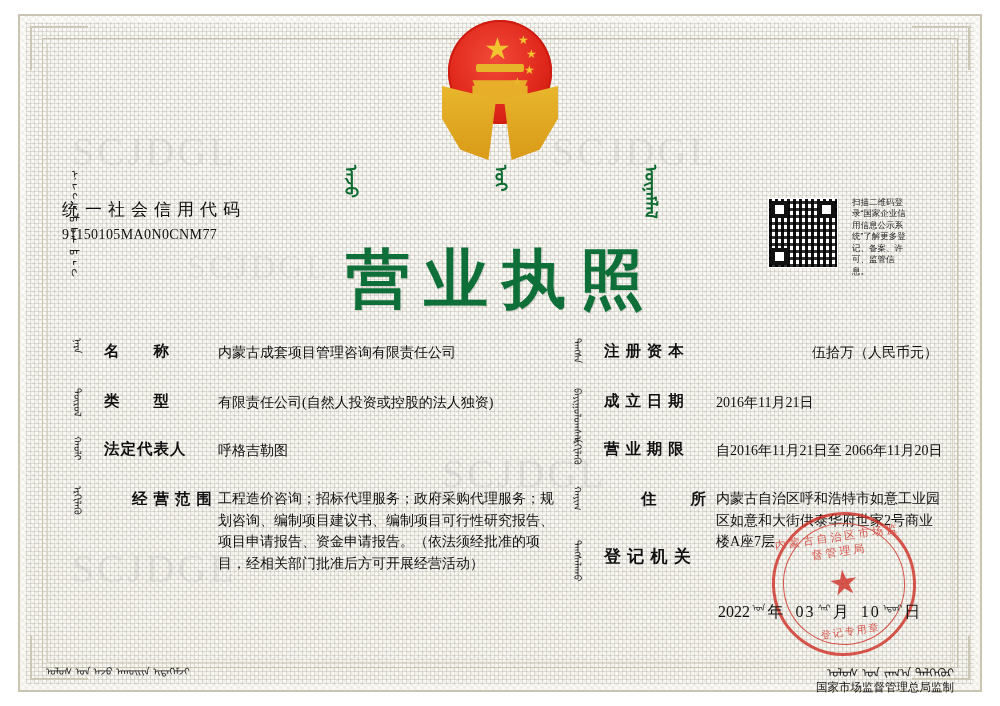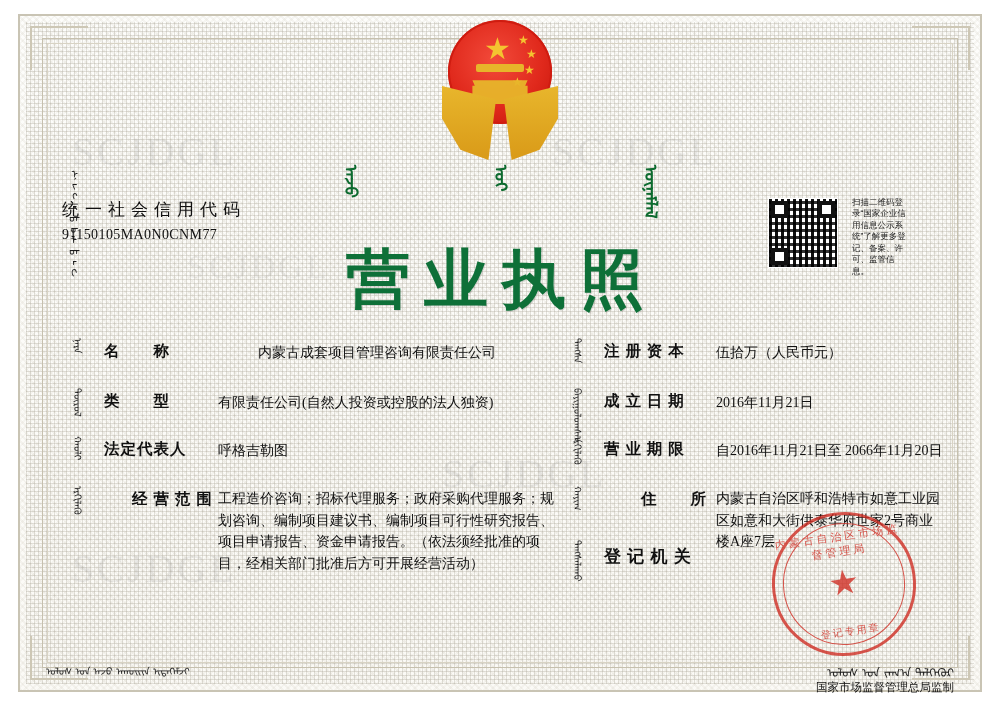--- a/index.html
+++ b/index.html
@@ -402,37 +402,37 @@
   <div class="mong-title title-mong-c">ᠦᠨᠡᠮᠯᠡᠯ</div>
   <div class="main-title">营业执照</div>
 
   <div class="qr">
       <div class="qr-eye3"></div>
     </div>
   <div class="qr-note">扫描二维码登录“国家企业信用信息公示系统”了解更多登记、备案、许可、监管信息。</div>
 
   <div class="field-mong lmong" style="top:338px;height:26px;">ᠨᠡᠷᠡ</div>
   <div class="field-label llabel" style="top:341px;">名　　称</div>
-  <div class="field-value lvalue" style="top:342px;margin-left:40px;">内蒙古成套项目管理咨询有限责任公司</div>
+  <div class="field-value lvalue" style="top:342px;">内蒙古成套项目管理咨询有限责任公司</div>
 
   <div class="field-mong lmong" style="top:388px;height:26px;">ᠲᠥᠷᠥᠯ</div>
   <div class="field-label llabel" style="top:391px;text-align:center;">类　　型</div>
   <div class="field-value lvalue" style="top:392px;">有限责任公司(自然人投资或控股的法人独资)</div>
 
   <div class="field-mong lmong" style="top:436px;height:26px;">ᠬᠠᠤᠯᠢ</div>
   <div class="field-label llabel" style="top:439px;">法定代表人</div>
   <div class="field-value lvalue" style="top:440px;">呼格吉勒图</div>
 
   <div class="field-mong lmong" style="top:486px;height:26px;">ᠡᠷᠬᠢᠯᠡᠬᠦ</div>
   <div class="field-label llabel" style="top:489px;padding-left:28px;">经 营 范 围</div>
   <div class="field-value lvalue" style="top:488px;width:340px;">工程造价咨询；招标代理服务；政府采购代理服务；规划咨询、编制项目建议书、编制项目可行性研究报告、项目申请报告、资金申请报告。（依法须经批准的项目，经相关部门批准后方可开展经营活动）</div>
 
   <div class="field-mong rmong" style="top:338px;height:26px;">ᠳᠠᠩᠰᠠ</div>
   <div class="field-label rlabel" style="top:341px;">注 册 资 本</div>
-  <div class="field-value rvalue" style="top:342px;">伍拾万（人民币元）</div>
+  <div class="field-value rvalue" style="top:342px;text-align:right;">伍拾万（人民币元）</div>
 
   <div class="field-mong rmong" style="top:388px;height:26px;">ᠪᠠᠶᠢᠭᠤᠯᠤᠭᠰᠠᠨ</div>
   <div class="field-label rlabel" style="top:391px;">成 立 日 期</div>
   <div class="field-value rvalue" style="top:392px;">2016年11月21日</div>
 
   <div class="field-mong rmong" style="top:436px;height:26px;">ᠡᠷᠬᠢᠯᠡᠬᠦ</div>
   <div class="field-label rlabel" style="top:439px;">营 业 期 限</div>
   <div class="field-value rvalue" style="top:440px;width:236px;">自2016年11月21日至 2066年11月20日</div>
 
   <div class="field-mong rmong" style="top:486px;height:26px;">ᠬᠠᠶᠢᠭ</div>
@@ -442,18 +442,23 @@
   <div class="field-mong rmong" style="top:540px;height:26px;">ᠳᠠᠩᠰᠠᠯᠠᠬᠤ</div>
   <div class="field-label rlabel" style="top:545px;font-size:17px;">登 记 机 关</div>
 
   <div class="seal">
     <div class="seal-inner"></div>
     <div class="seal-text-top">内蒙古自治区市场监督管理局</div>
     <div class="seal-star">★</div>
     <div class="seal-text-bottom">登记专用章</div>
   </div>
 
+  <div class="dateline">
+    <span class="seg">2022</span><span class="mini">ᠣᠨ</span><span class="seg">年</span>
+    <span class="seg">03</span><span class="mini">ᠰᠠᠷ</span><span class="seg">月</span>
+    <span class="seg">10</span><span class="mini">ᠡᠳᠦᠷ</span><span class="seg">日</span>
+  </div>
 
   <div class="footer-left-mong">ᠤᠯᠤᠰ ᠤᠨ ᠠᠵᠤ ᠠᠬᠤᠢᠢᠨ ᠢᠲᠡᠭᠡᠮᠵᠢ</div>
   <div class="footer-right-mong">ᠤᠯᠤᠰ ᠤᠨ ᠵᠠᠬ᠎ᠠ ᠳᠡᠯᠭᠡᠭᠦᠷ</div>
   <div class="footer-right">国家市场监督管理总局监制</div>
 
 </div>
 
 </body></html>

